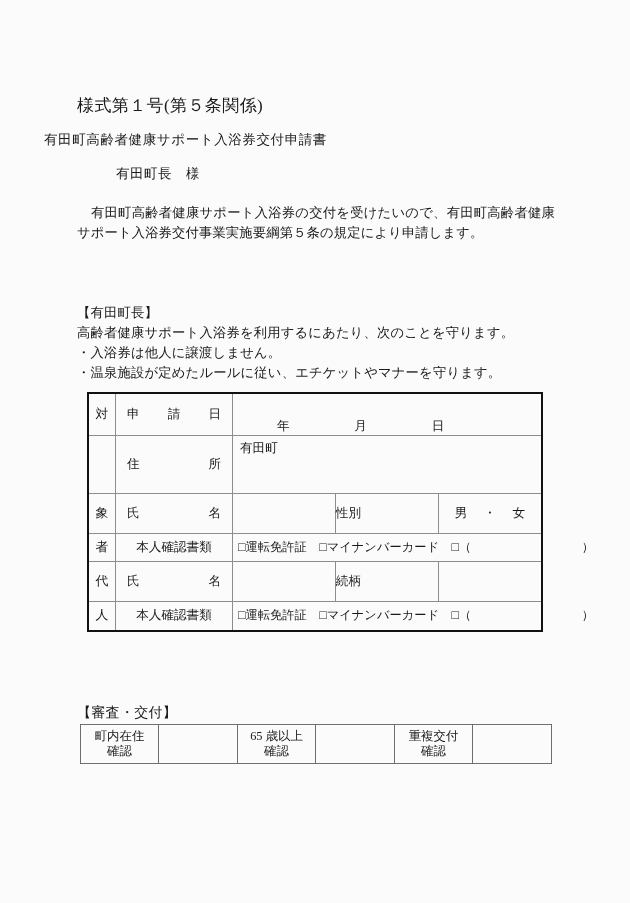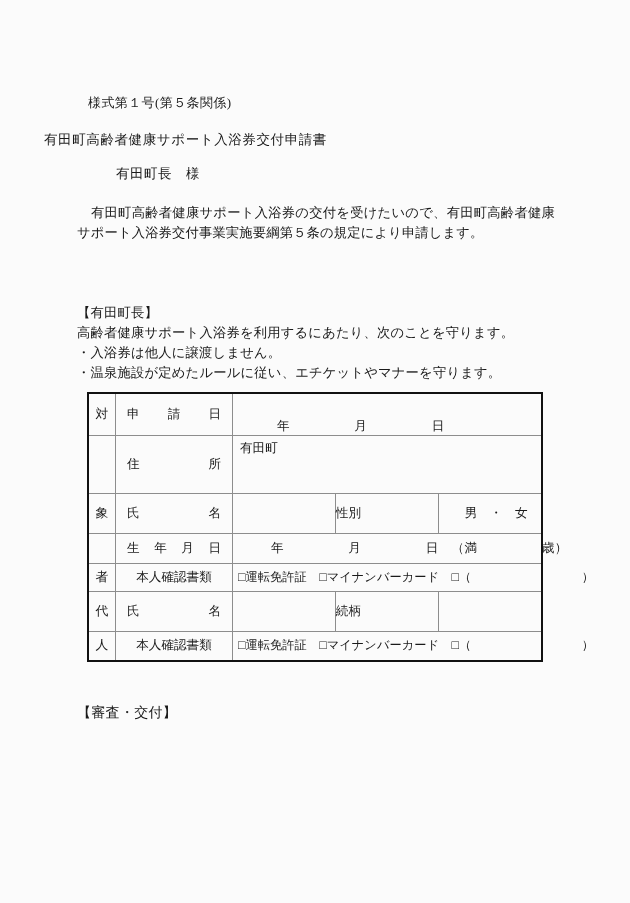--- a/index.html
+++ b/index.html
@@ -18,23 +18,23 @@
   }
   .page {
     position: absolute;
     inset: 0;
     padding: 0;
   }
 
   
   .form-no {
     position: absolute;
-    left: 88px;
+    left: 77px;
     top: 94px;
-    font-size: 13px;
+    font-size: 17px;
     letter-spacing: 0.4px;
     white-space: pre;
   }
   .doc-title {
     position: absolute;
     left: 0;
     top: 131px;
     width: 630px;
     text-align: left;
     font-size: 13.5px;
@@ -133,21 +133,21 @@
     white-space: nowrap;
   }
   .cell-pad { padding: 0 7px !important; }
   .field { text-align: left; }
   .topleft { vertical-align: top !important; padding: 4px 0 0 7px !important; }
   .sex-lbl { width: 37px; text-align: left; }
   .sex-val {
     width: 76px;
     text-align: justify;
     text-align-last: justify;
-    padding: 0 26px !important;
+    padding: 0 16px !important;
     white-space: nowrap;
     margin-top: 28px;
   }
   .date-line {
     display: block;
     padding-left: 44px;
     white-space: pre;
     letter-spacing: 0.3px;
     margin-top: 24px;
   }
@@ -235,27 +235,20 @@
       <tr class="h-name">
         <td class="vcol">象</td>
         <td class="lbl-sp">氏　　　名</td>
         <td class="field cell-pad">
           <span></span>
         </td>
         <td class="sex-lbl">性別</td>
         <td class="sex-val">男　・　女</td>
       </tr>
 
-      <tr class="h-dob">
-        <td class="vcol"></td>
-        <td class="lbl-sp">生 年 月 日</td>
-        <td class="field" colspan="3">
-          <span class="dob-line">年　　　　　月　　　　　日　（満　　　　　歳）</span>
-        </td>
-      </tr>
 
       <tr class="h-id">
         <td class="vcol">者</td>
         <td class="lbl">本人確認書類</td>
         <td class="field" colspan="3">
           <span class="id-line">□運転免許証　□マイナンバーカード　□（　　　　　　　　　）</span>
         </td>
       </tr>
 
       <tr class="h-name">
@@ -276,16 +269,27 @@
         </td>
       </tr>
     </tbody>
       </table>
   </div>
 
   <div class="sec-review-label">【審査・交付】</div>
 
   <table class="review">
     <tbody>
+        <tr>
+      <td class="rv-lbl">町内在住
+確認</td>
+      <td class="rv-val"></td>
+      <td class="rv-lbl">65 歳以上
+確認</td>
+      <td class="rv-val"></td>
+      <td class="rv-lbl">重複交付
+確認</td>
+      <td class="rv-val"></td>
+    </tr>
   </tbody>
     </table>
 
 </div>
 
 </body></html>

